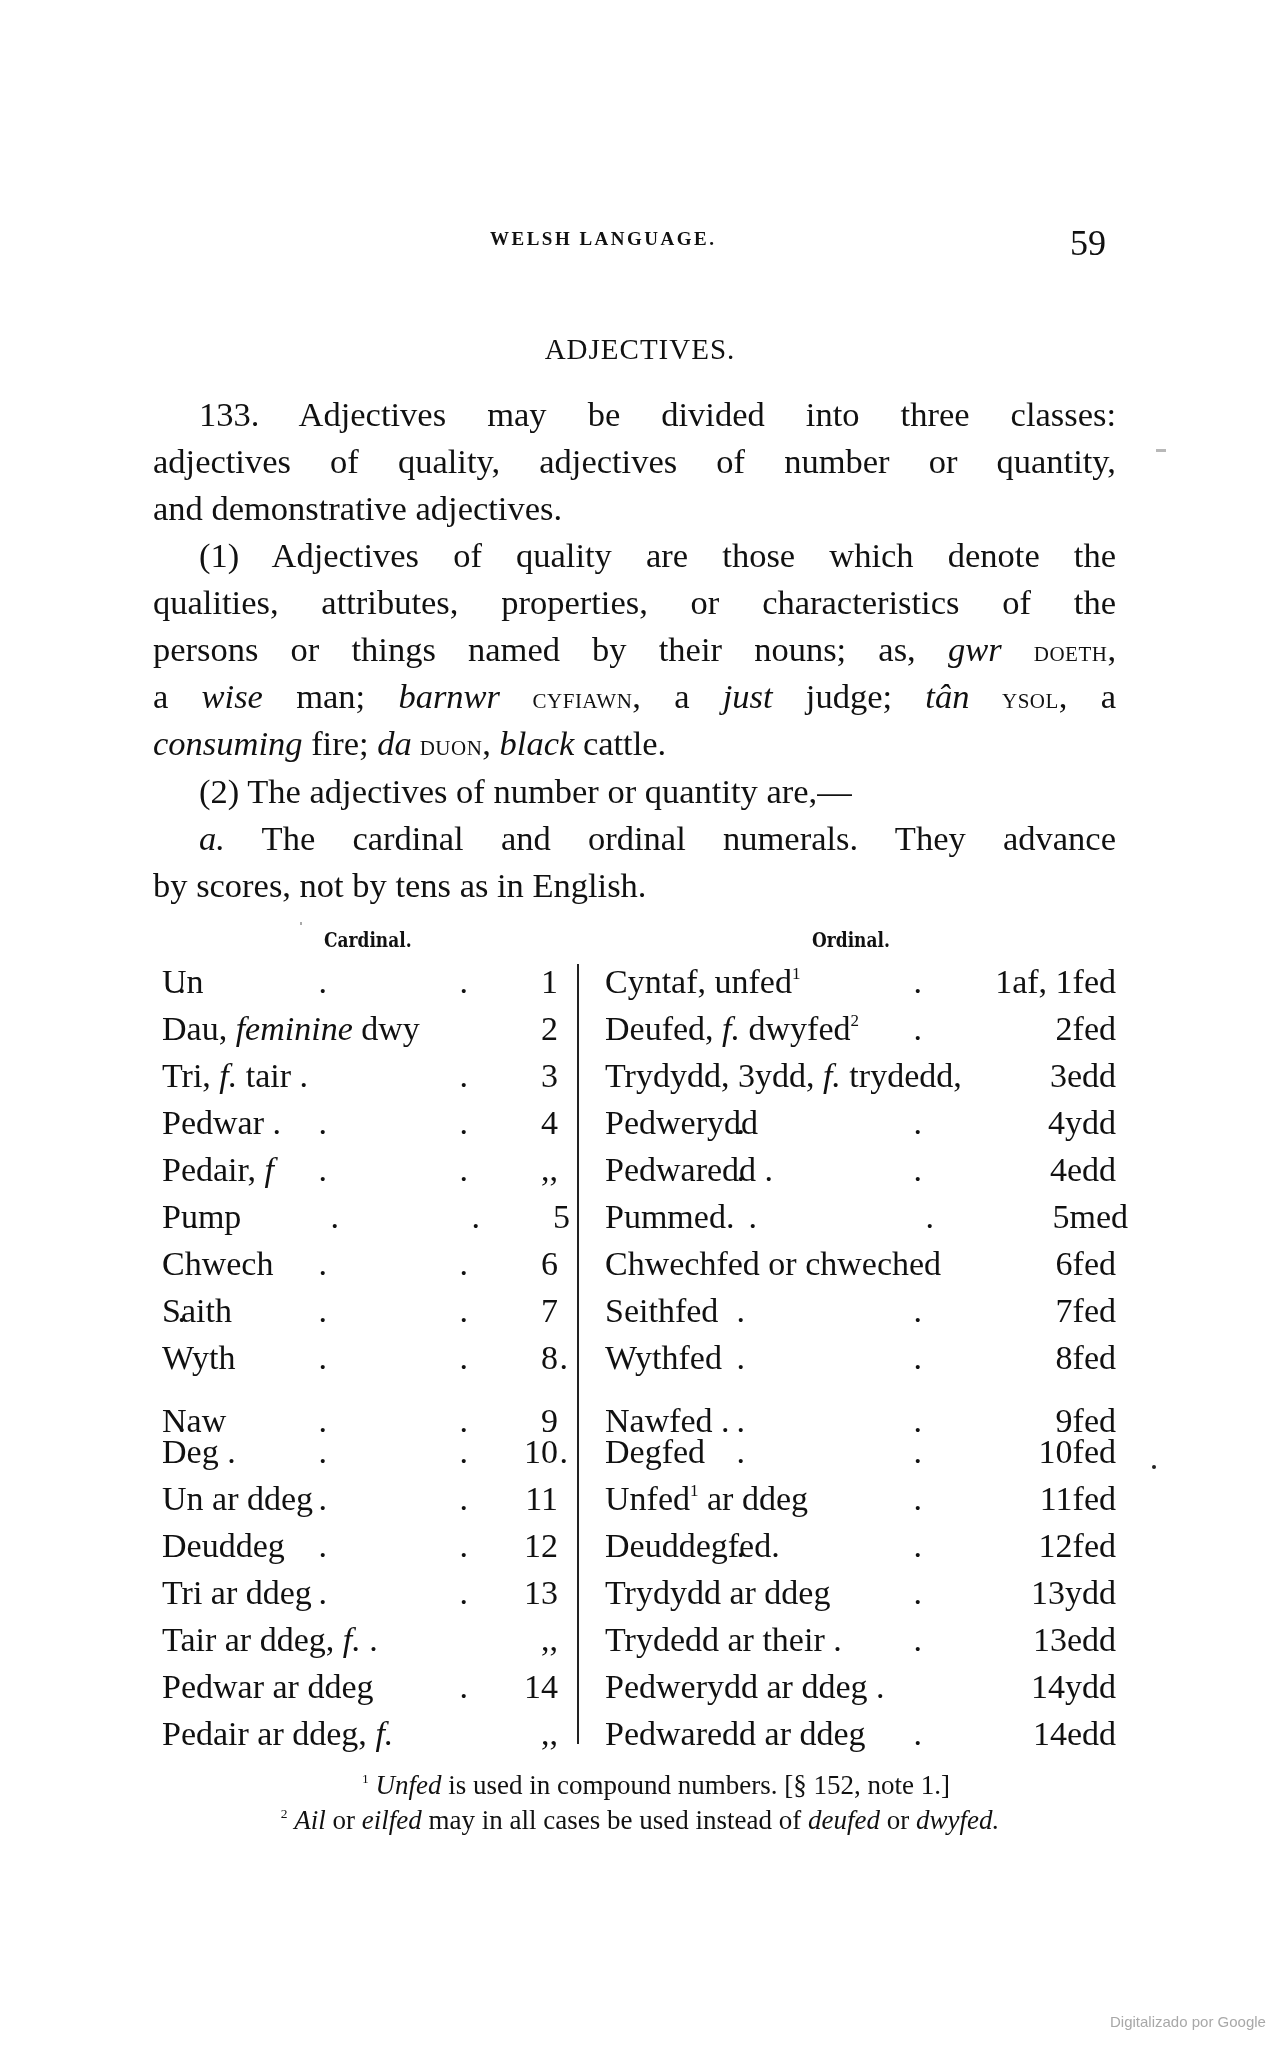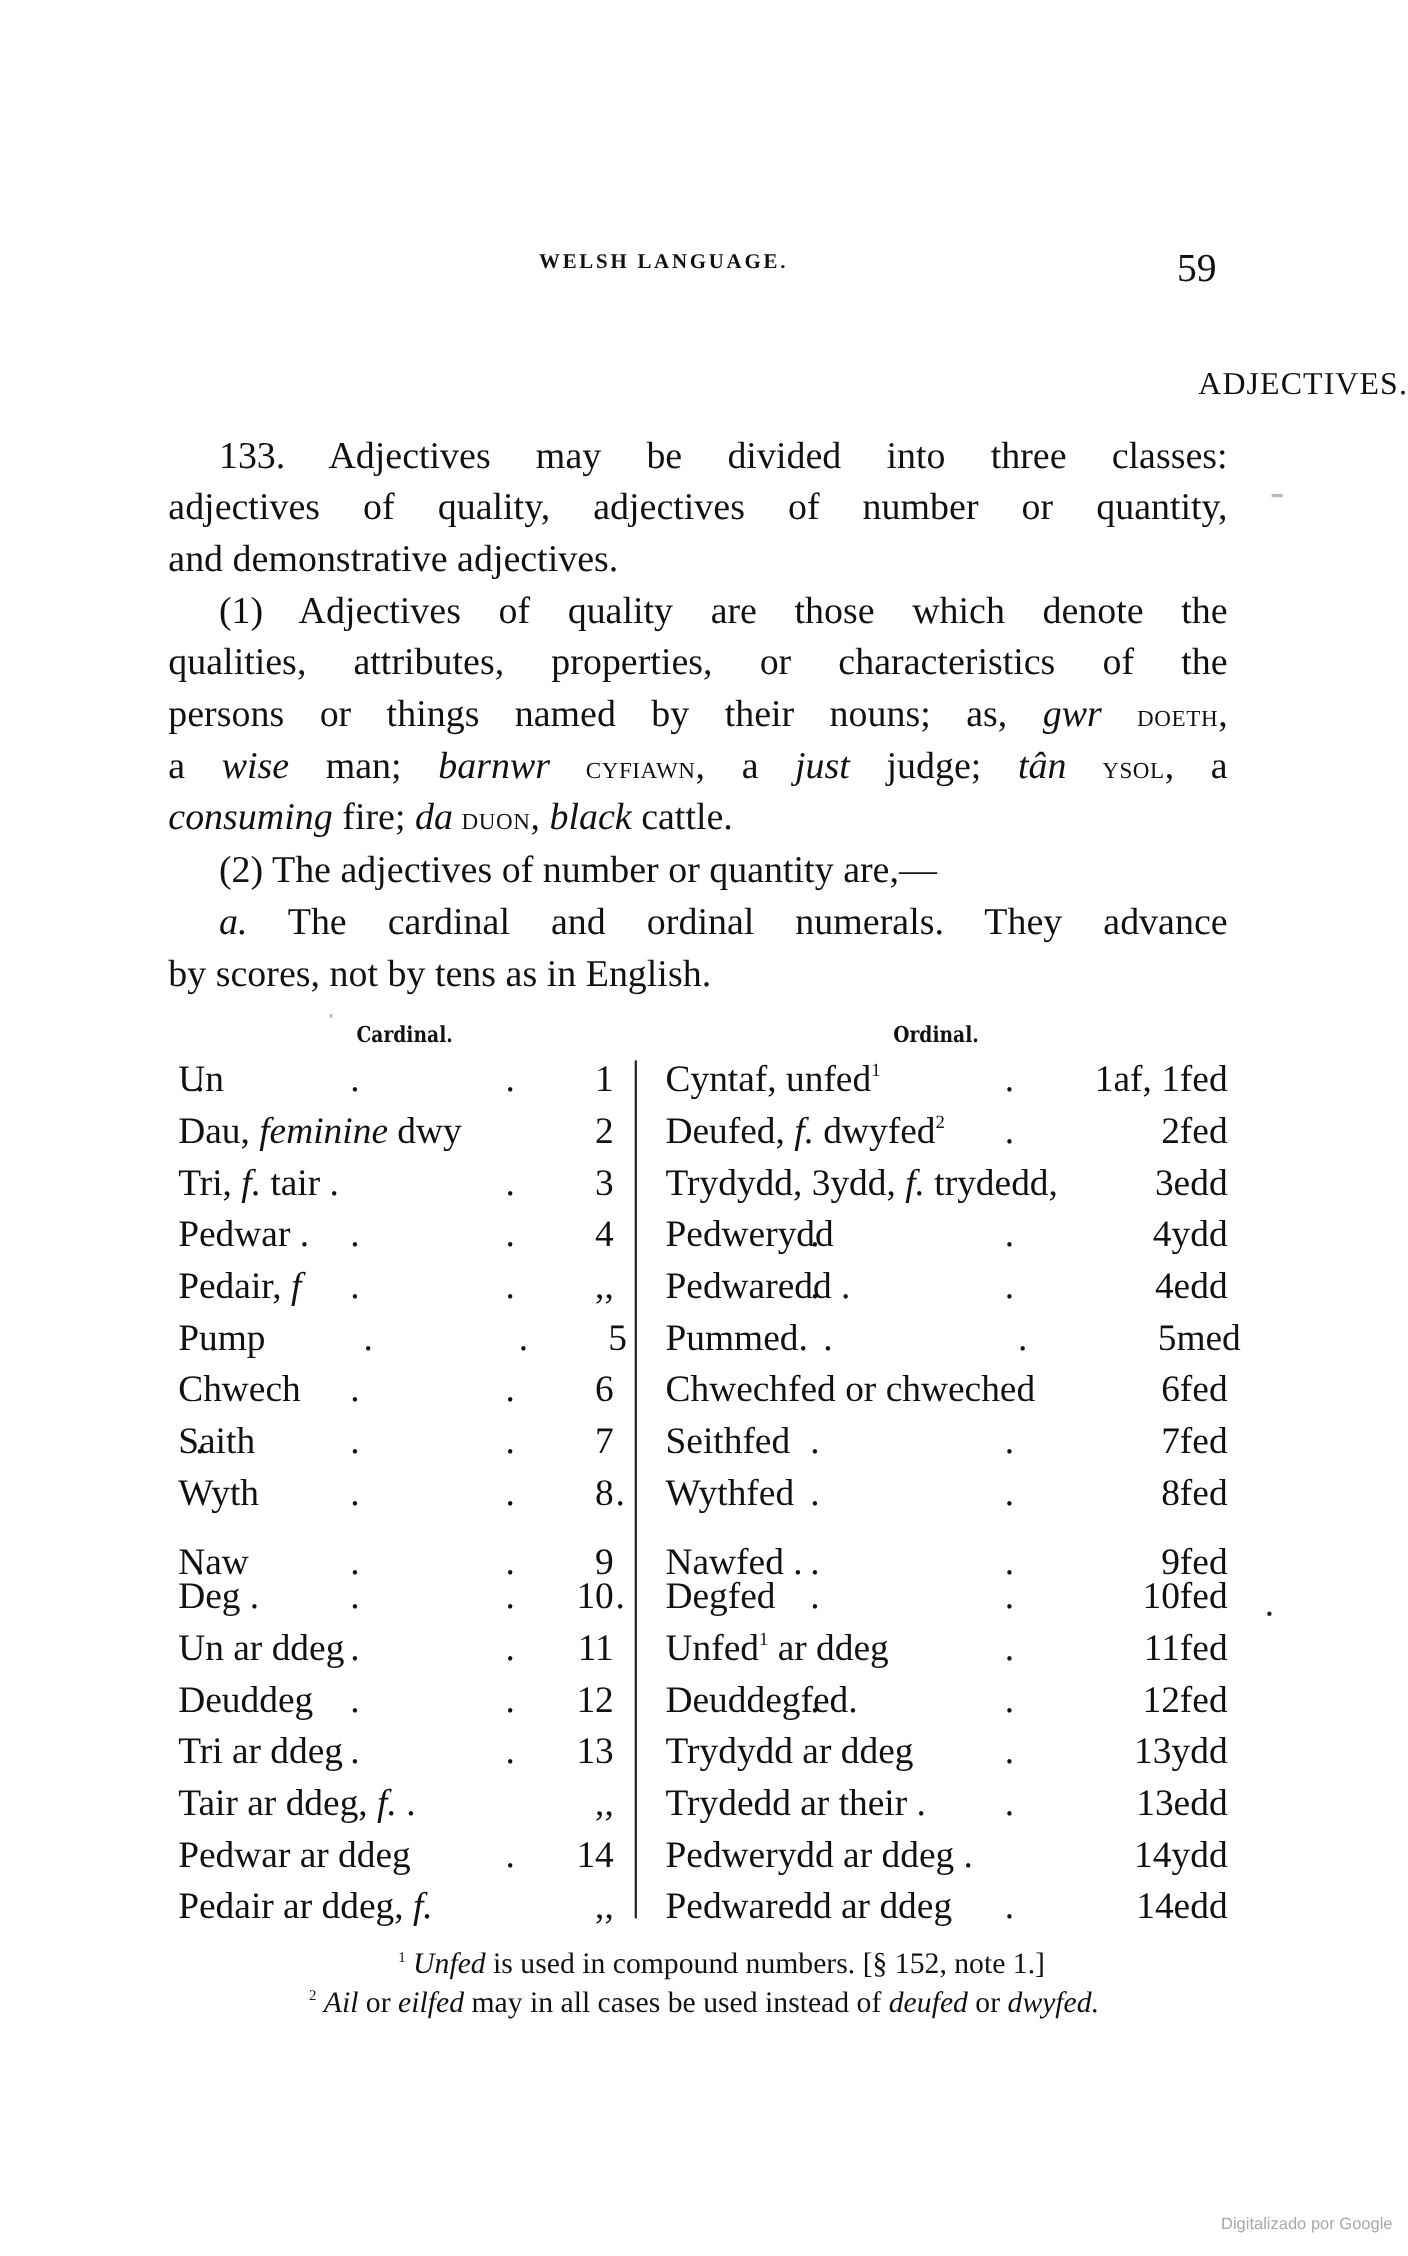--- a/index.html
+++ b/index.html
@@ -1,21 +1,21 @@
 <!DOCTYPE html>
 <html><head>
 <meta charset="utf-8">
 <style>
   html, body { margin:0; padding:0; background:#ffffff; }
   body { width:1280px; height:2051px; position:relative; overflow:hidden;
          font-family:"Liberation Serif","DejaVu Serif",serif; color:#111; }
   .abs { position:absolute; white-space:nowrap; }
   .running-head { top:228px; left:490px; width:300px; font-size:19px; font-weight:bold; letter-spacing:2.5px; }
   .page-num { top:222px; left:1070px; font-size:36px; }
-  .section-title { top:333px; left:0; width:1280px; text-align:right; font-size:29px; letter-spacing:1px; }
+  .section-title { top:333px; left:0; width:1280px; text-align:center; font-size:29px; letter-spacing:1px; }
   .para-line { left:153px; width:963px; font-size:34.5px; line-height:47px; height:47px; text-align:justify; text-align-last:justify; }
   .para-line.last { text-align-last:left; }
   .para-line.indent { padding-left:46px; width:917px; }
   .sc { font-variant:small-caps; font-size:0.86em; letter-spacing:0.5px; }
   i { font-style:italic; }
   .col-head { top:928px; font-size:20px; font-weight:bold; font-family:"DejaVu Serif",serif; transform:scaleX(0.85); transform-origin:left; }
   .table-rows { position:absolute; top:958px; left:0; width:1280px; }
   .trow { position:absolute; left:0; width:1280px; height:47px; font-size:34px; line-height:47px; }
   .card-name { position:absolute; left:162px; }
   .card-num { position:absolute; right:722px; text-align:right; }

